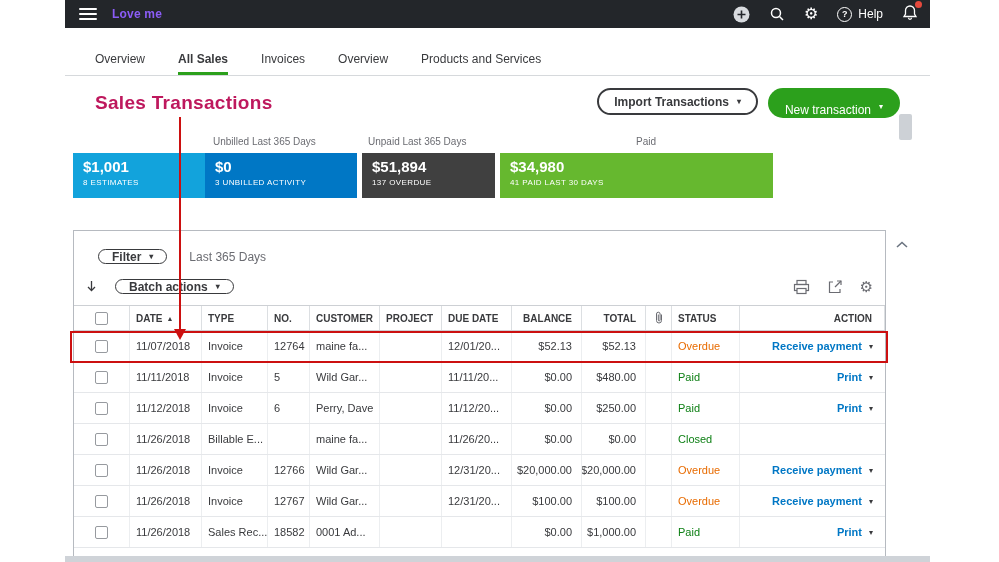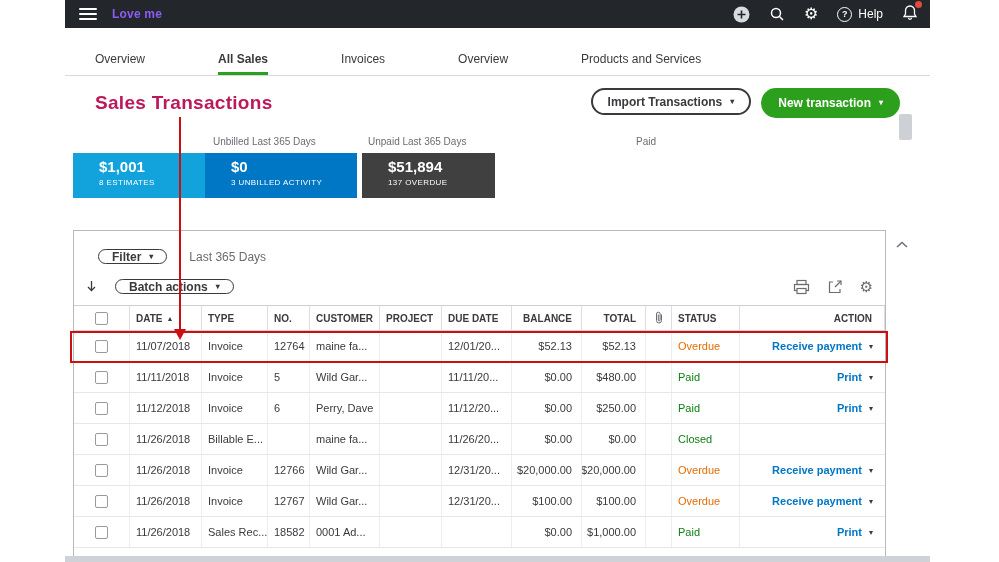--- a/index.html
+++ b/index.html
@@ -15,37 +15,37 @@
   .company { color:#8b5cf6; font-size:12px; font-weight:700; margin-left:15px; letter-spacing:.2px; }
   .topbar-right { margin-left:auto; display:flex; align-items:center; gap:19px; }
   .tb-icon { display:flex; align-items:center; cursor:pointer; }
   .gear-glyph { color:#fff; font-size:16px; line-height:1; }
   .help-wrap { display:flex; align-items:center; gap:6px; color:#fff; font-size:12px; cursor:pointer; }
   .qcircle { width:15px; height:15px; border:1.3px solid #fff; border-radius:50%; display:flex; align-items:center; justify-content:center; font-size:9px; font-weight:700; color:#fff; }
   .bell-wrap { position:relative; cursor:pointer; }
   .badge { position:absolute; top:-3px; right:-4px; width:7px; height:7px; background:#e5493d; border-radius:50%; }
 
   
-  .tabs { position:absolute; top:42px; left:0; width:100%; height:34px; display:flex; align-items:stretch; padding-left:30px; border-bottom:1px solid #d6d9dc;gap:40px; }
+  .tabs { position:absolute; top:42px; left:0; width:100%; height:34px; display:flex; align-items:stretch; padding-left:30px; border-bottom:1px solid #d6d9dc; }
   .tab { display:flex; align-items:center; margin-right:33px; font-size:12px; color:#393a3d; cursor:pointer; border-bottom:3px solid transparent; padding-top:3px; white-space:nowrap; }
   .tab.active { font-weight:700; border-bottom-color:var(--brand-green,#2ca01c); }
 
   
   .title-row { position:absolute; top:88px; left:0; width:100%; padding:0 30px; display:flex; align-items:center; }
   .page-title { font-size:19px; color:#be185d; letter-spacing:.3px; }
   .title-buttons { margin-left:auto; display:flex; gap:10px; }
   .btn-outline { height:27px; border:2px solid #393a3d; border-radius:15px; background:#fff; font-size:12px; font-weight:700; color:#393a3d; padding:0 15px; display:flex; align-items:center; gap:8px; cursor:pointer; }
-  .btn-green { height:27px; border:none; border-radius:15px; background:var(--brand-green,#2ca01c); color:#fff; font-size:12px; font-weight:700; padding:15px 17px; display:flex; align-items:center; gap:8px; cursor:pointer; }
+  .btn-green { height:27px; border:none; border-radius:15px; background:var(--brand-green,#2ca01c); color:#fff; font-size:12px; font-weight:400; padding:15px 17px; display:flex; gap:8px; cursor:pointer; }
   .caret { font-size:8px; line-height:1; }
 
   
   .money-section { position:absolute; top:136px; left:8px; width:830px; height:64px; }
   .money-label { position:absolute; top:0; font-size:10px; color:#6b6c72; white-space:nowrap; }
   .money-bar { position:absolute; top:17px; left:0; display:flex; height:45px; }
-  .money-seg { color:#fff; padding:5px 26px; cursor:pointer; overflow:hidden; }
+  .money-seg { color:#fff; padding:5px 10px; cursor:pointer; overflow:hidden; }
   .money-gap { width:5px; }
   .seg-amount { font-size:15px; font-weight:700; }
   .seg-sub { font-size:8px; letter-spacing:.4px; margin-top:3px; white-space:nowrap; }
   .s1{width:132px}.s2{width:152px}.s3{width:133px}.s4{width:130px}.s5{width:273px}
 
   
   .card { position:absolute; top:230px; left:8px; width:813px; height:328px; border:1px solid #b6bac0; background:#fff; }
   .toolbar-top { margin:13px 0 0 24px; display:flex; align-items:center; height:25px; }
   .pill { height:15px; border:1.5px solid #393a3d; border-radius:14px; background:#fff; font-size:12px; font-weight:700; color:#393a3d; padding:0 13px; display:flex; align-items:center; gap:8px; cursor:pointer; white-space:nowrap; }
   .range-label { margin-left:22px; font-size:12px; color:#6b6c72; }
@@ -158,20 +158,24 @@
         <div class="money-seg s2" style="background: rgb(0, 119, 197);">
           <div class="seg-amount">$0</div>
           <div class="seg-sub">3 UNBILLED ACTIVITY</div>
         </div>
         <div class="money-gap"></div>
         <div class="money-seg s3" style="background: #404040;">
           <div class="seg-amount">$51,894</div>
           <div class="seg-sub">137 OVERDUE</div>
         </div>
         <div class="money-gap"></div>
+        <div class="money-seg s5" style="background: rgb(102, 184, 47);">
+          <div class="seg-amount">$34,980</div>
+          <div class="seg-sub">41 PAID LAST 30 DAYS</div>
+        </div>
       </div>
     </div>
 
     <section class="card">
       <div class="toolbar-top">
         <button class="pill">
           <span>Filter</span>
           <span class="caret">▾</span>
         </button>
         <span class="range-label">Last 365 Days</span>

